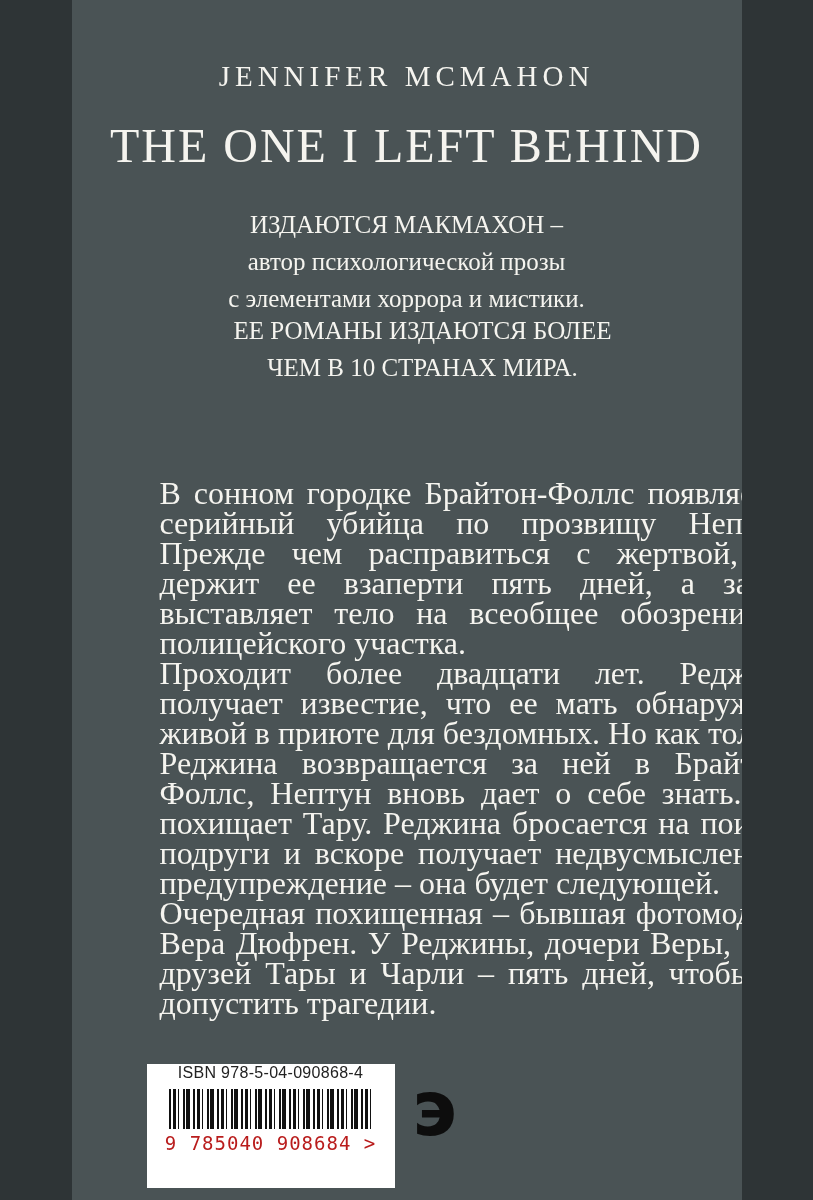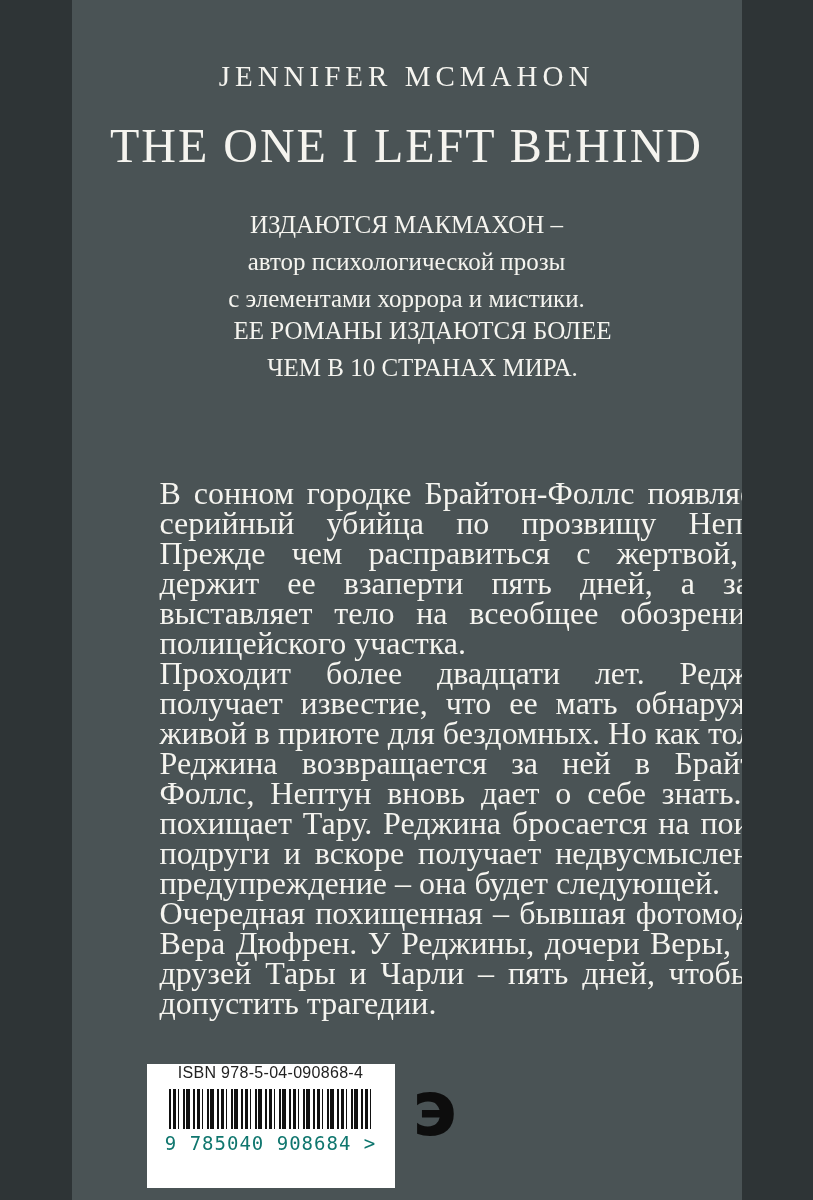--- a/index.html
+++ b/index.html
@@ -94,21 +94,21 @@
       #fff 10px, #fff 14px,
       #111 14px, #111 16px,
       #fff 16px, #fff 17px,
       #111 17px, #111 21px,
       #fff 21px, #fff 24px);
   }
   .barcode-digits {
     margin-top: 3px;
     font-family: "DejaVu Sans Mono", monospace;
     font-size: 19px;
-    color: #0f766e;
+    color: #b91c1c;
     letter-spacing: 1px;
     white-space: nowrap;
   }
   .publisher-logo {
     position: absolute;
     left: 326px;
     top: 1072px;
     width: 74px;
     height: 74px;
     color: #0d0d0d;

